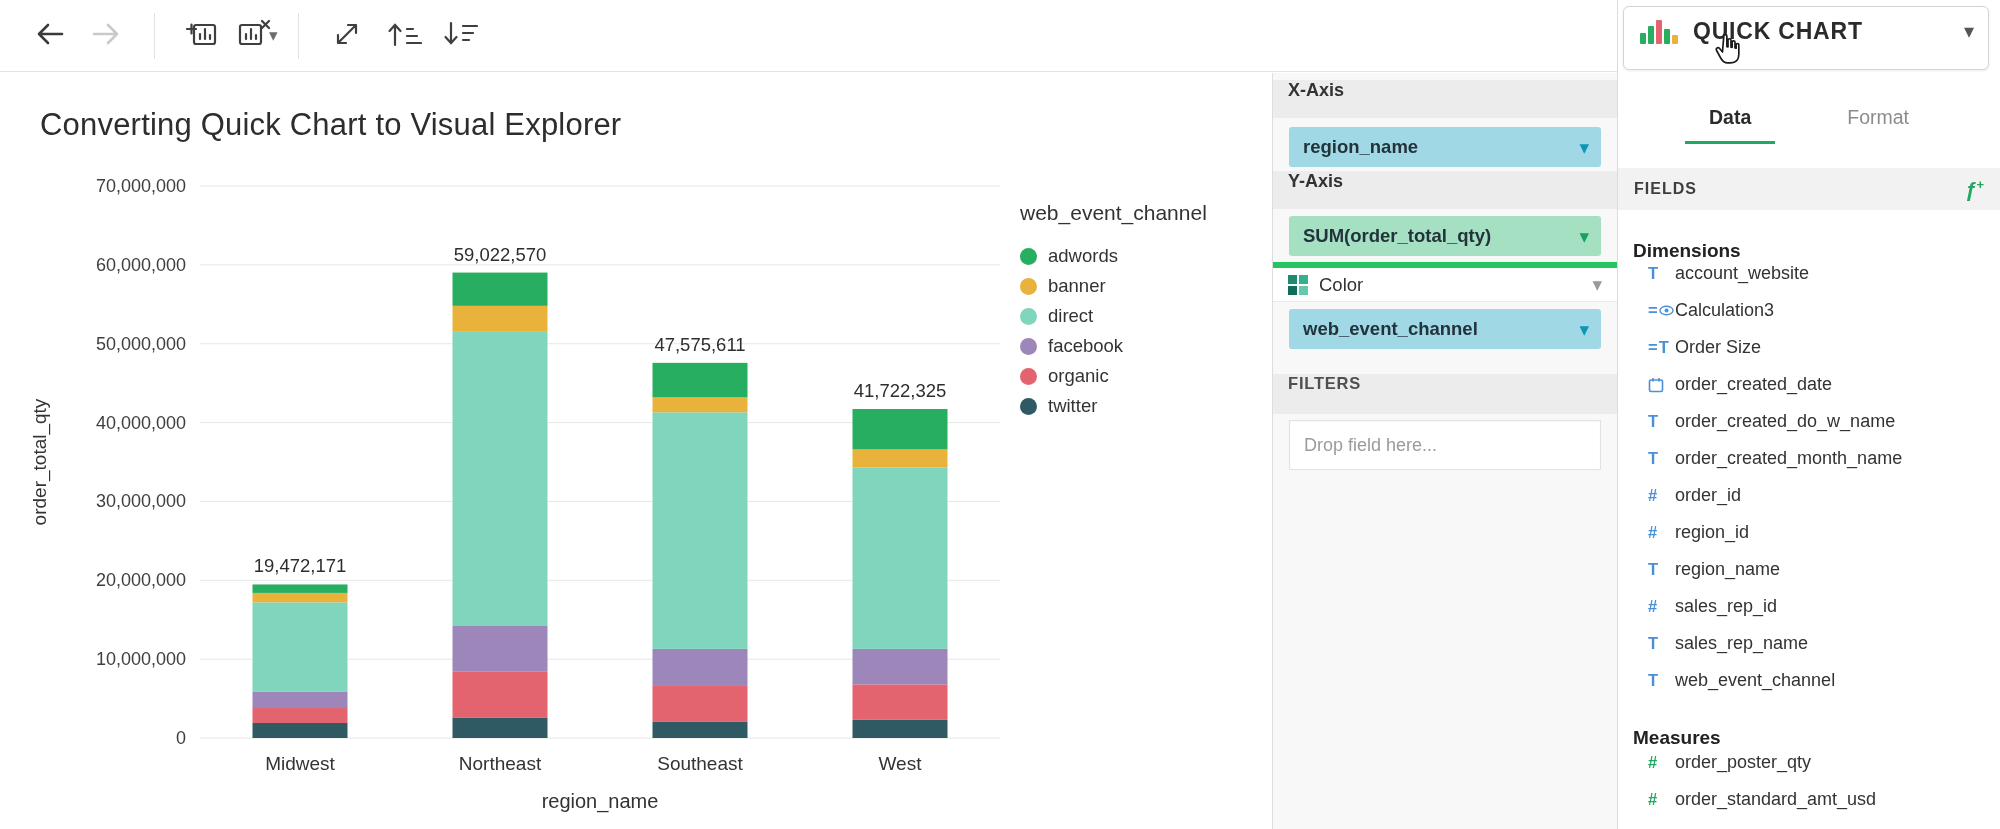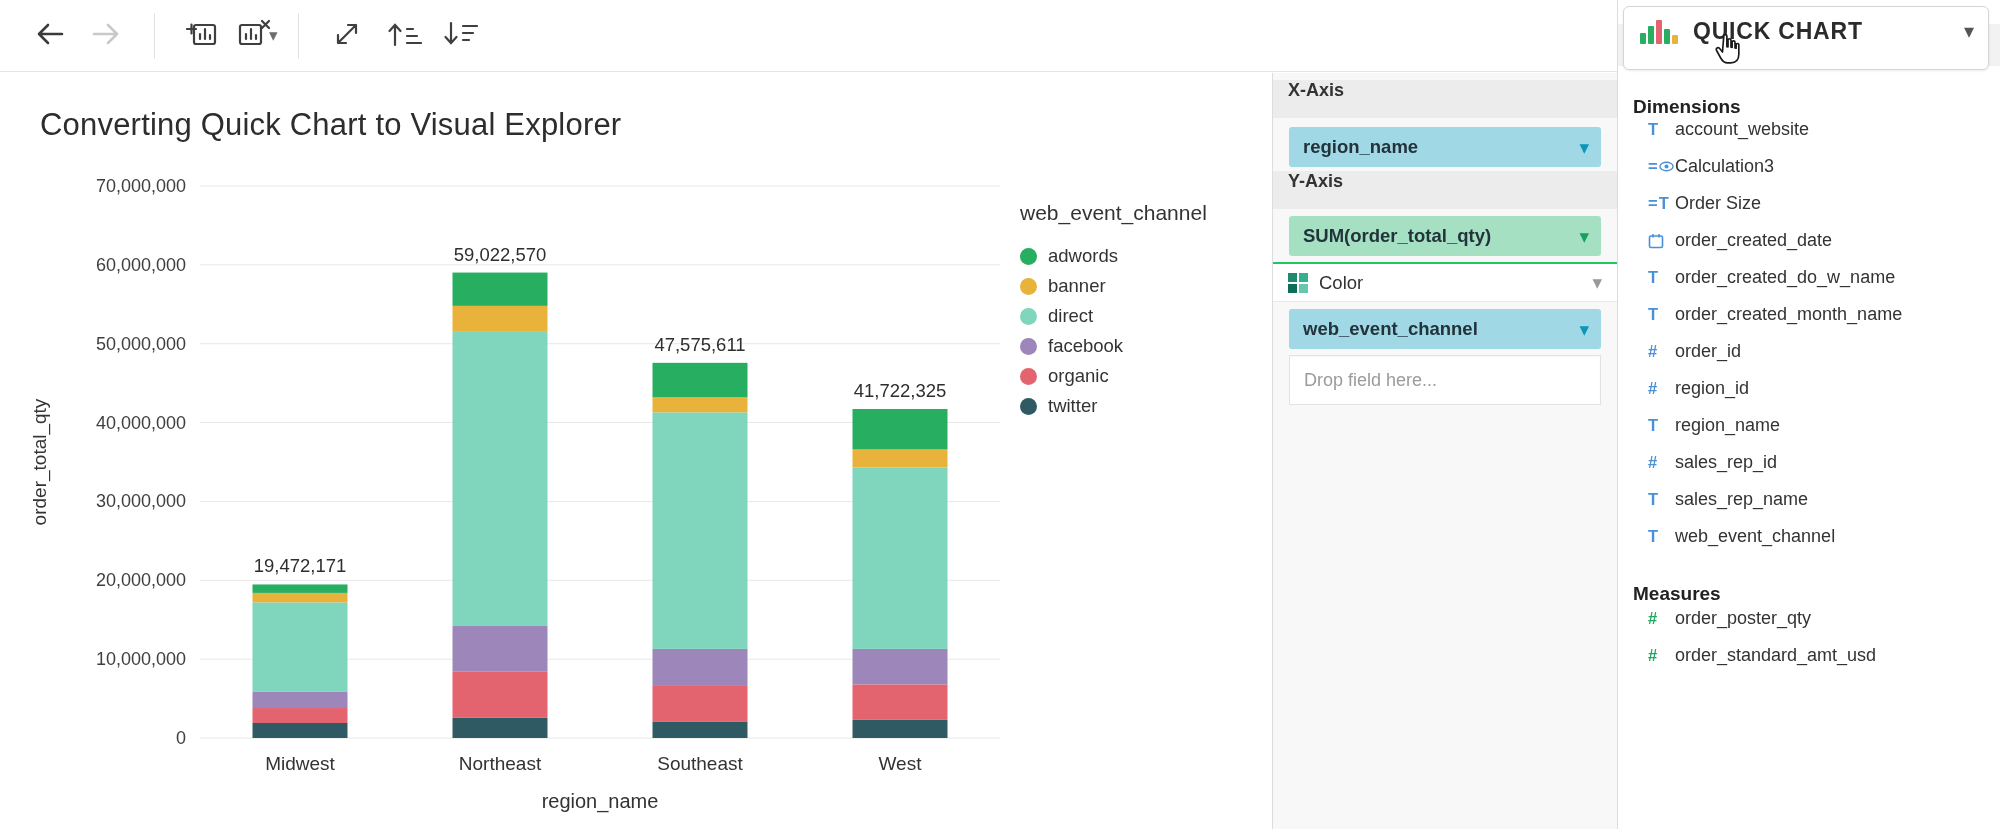--- a/index.html
+++ b/index.html
@@ -43,21 +43,21 @@
   .mt4 { margin-top: 4px; } .mt6 { margin-top: 6px; } .mt7 { margin-top: 7px; }
   .mt9 { margin-top: 9px; } .mt25 { margin-top: 25px; }
   .pill { height: 40px; margin-left: 16px; margin-right: 16px; border-radius: 3px;
     display: flex; align-items: center; justify-content: space-between;
     padding: 0 12px 0 14px; font-size: 18.5px; font-weight: 600; color: #22333b; cursor: pointer; }
   .pill.cyan { background: #a0d8e6; }
   .pill.cyan .caret { color: #0d95b8; }
   .pill.green { background: #a5e0c2; }
   .pill.green .caret { color: #18a05f; }
   .caret { font-size: 19px; line-height: 1; }
-  .color-row { height: 40px; background: #fff; border-top: 2px solid #22c55e;
+  .color-row { height: 40px; background: #fff; border-top: 6px solid #22c55e;
     border-bottom: 1px solid #e9e9e9; display: flex; align-items: center; padding: 0 15px; cursor: pointer; }
   .color-row .caret { color: #999; margin-left: auto; }
   .color-swatch { margin-right: 11px; display: flex; }
   .color-label { font-size: 18.5px; color: #333; }
   .drop-box { height: 50px; background: #fff; border: 1px solid #e2e2e2;
     margin: 6px 16px 0; display: flex; align-items: center; padding: 12px 14px;
     font-size: 18px; color: #9b9b9b; box-shadow: inset 0 1px 2px rgba(0,0,0,0.04); }
 
   
   .fields-panel { position: absolute; top: 0; left: 1617px; width: 383px; height: 829px;
@@ -272,20 +272,23 @@
           <rect x="11" y="11" width="9" height="9" fill="#66c7ae"></rect>
         </svg>
     </span>
     <span class="color-label">Color</span>
     <span class="caret">▾</span>
   </div>
   <div class="pill cyan mt7">
     <span>web_event_channel</span>
     <span class="caret">▾</span>
   </div>
+  <div class="band filters mt25">
+    <span>FILTERS</span>
+  </div>
   <div class="drop-box">Drop field here...</div>
 </aside>
 
 <aside class="fields-panel">
   <div class="qc-btn">
     <div class="qc-row1">
       <span class="qc-icon">
         <svg width="42" height="30" viewBox="0 0 42 30">
             <rect x="2" y="17" width="6" height="11" rx="1" fill="#27ae60"></rect>
             <rect x="10" y="10" width="6" height="18" rx="1" fill="#27ae60"></rect>
@@ -300,20 +303,24 @@
     <div class="qc-row2">
       <span>Bar</span>
     </div>
   </div>
   <span class="cursor-icon">
     <svg width="32" height="36" viewBox="0 0 24 28">
       <path d="M9.5 3.2 c0-1.6 2.4-1.6 2.4 0 l0 8.3 0.9 0.1 0-5.2 c0-1.5 2.3-1.5 2.3 0 l0 5.4 0.9 0.1 0-3.9 c0-1.5 2.2-1.5 2.2 0 l0 4.4 0.9 0.2 0-2.6 c0-1.4 2.1-1.4 2.1 0 l0 7.4 c0 4.2-2.3 6.6-6.3 6.6 l-2.5 0 c-2.6 0-3.9-1.3-5.2-3.6 l-3.4-6.2 c-0.8-1.5 1.2-2.8 2.3-1.5 l2.4 2.9 z" fill="#ffffff" stroke="#1a1a1a" stroke-width="1.3" stroke-linejoin="round"></path>
     </svg>
   </span>
 
+  <nav class="tabs">
+    <div class="tab active">Data</div>
+    <div class="tab">Format</div>
+  </nav>
 
   <div class="fields-band">
     <span>FIELDS</span>
     <span class="fx-icon"><span>ƒ</span><sup>+</sup></span>
   </div>
 
   <div class="group-label">Dimensions</div>
   <div class="field-list dims" id="dims-list">
       <div class="field-row">
         <span class="f-icon">T</span>

